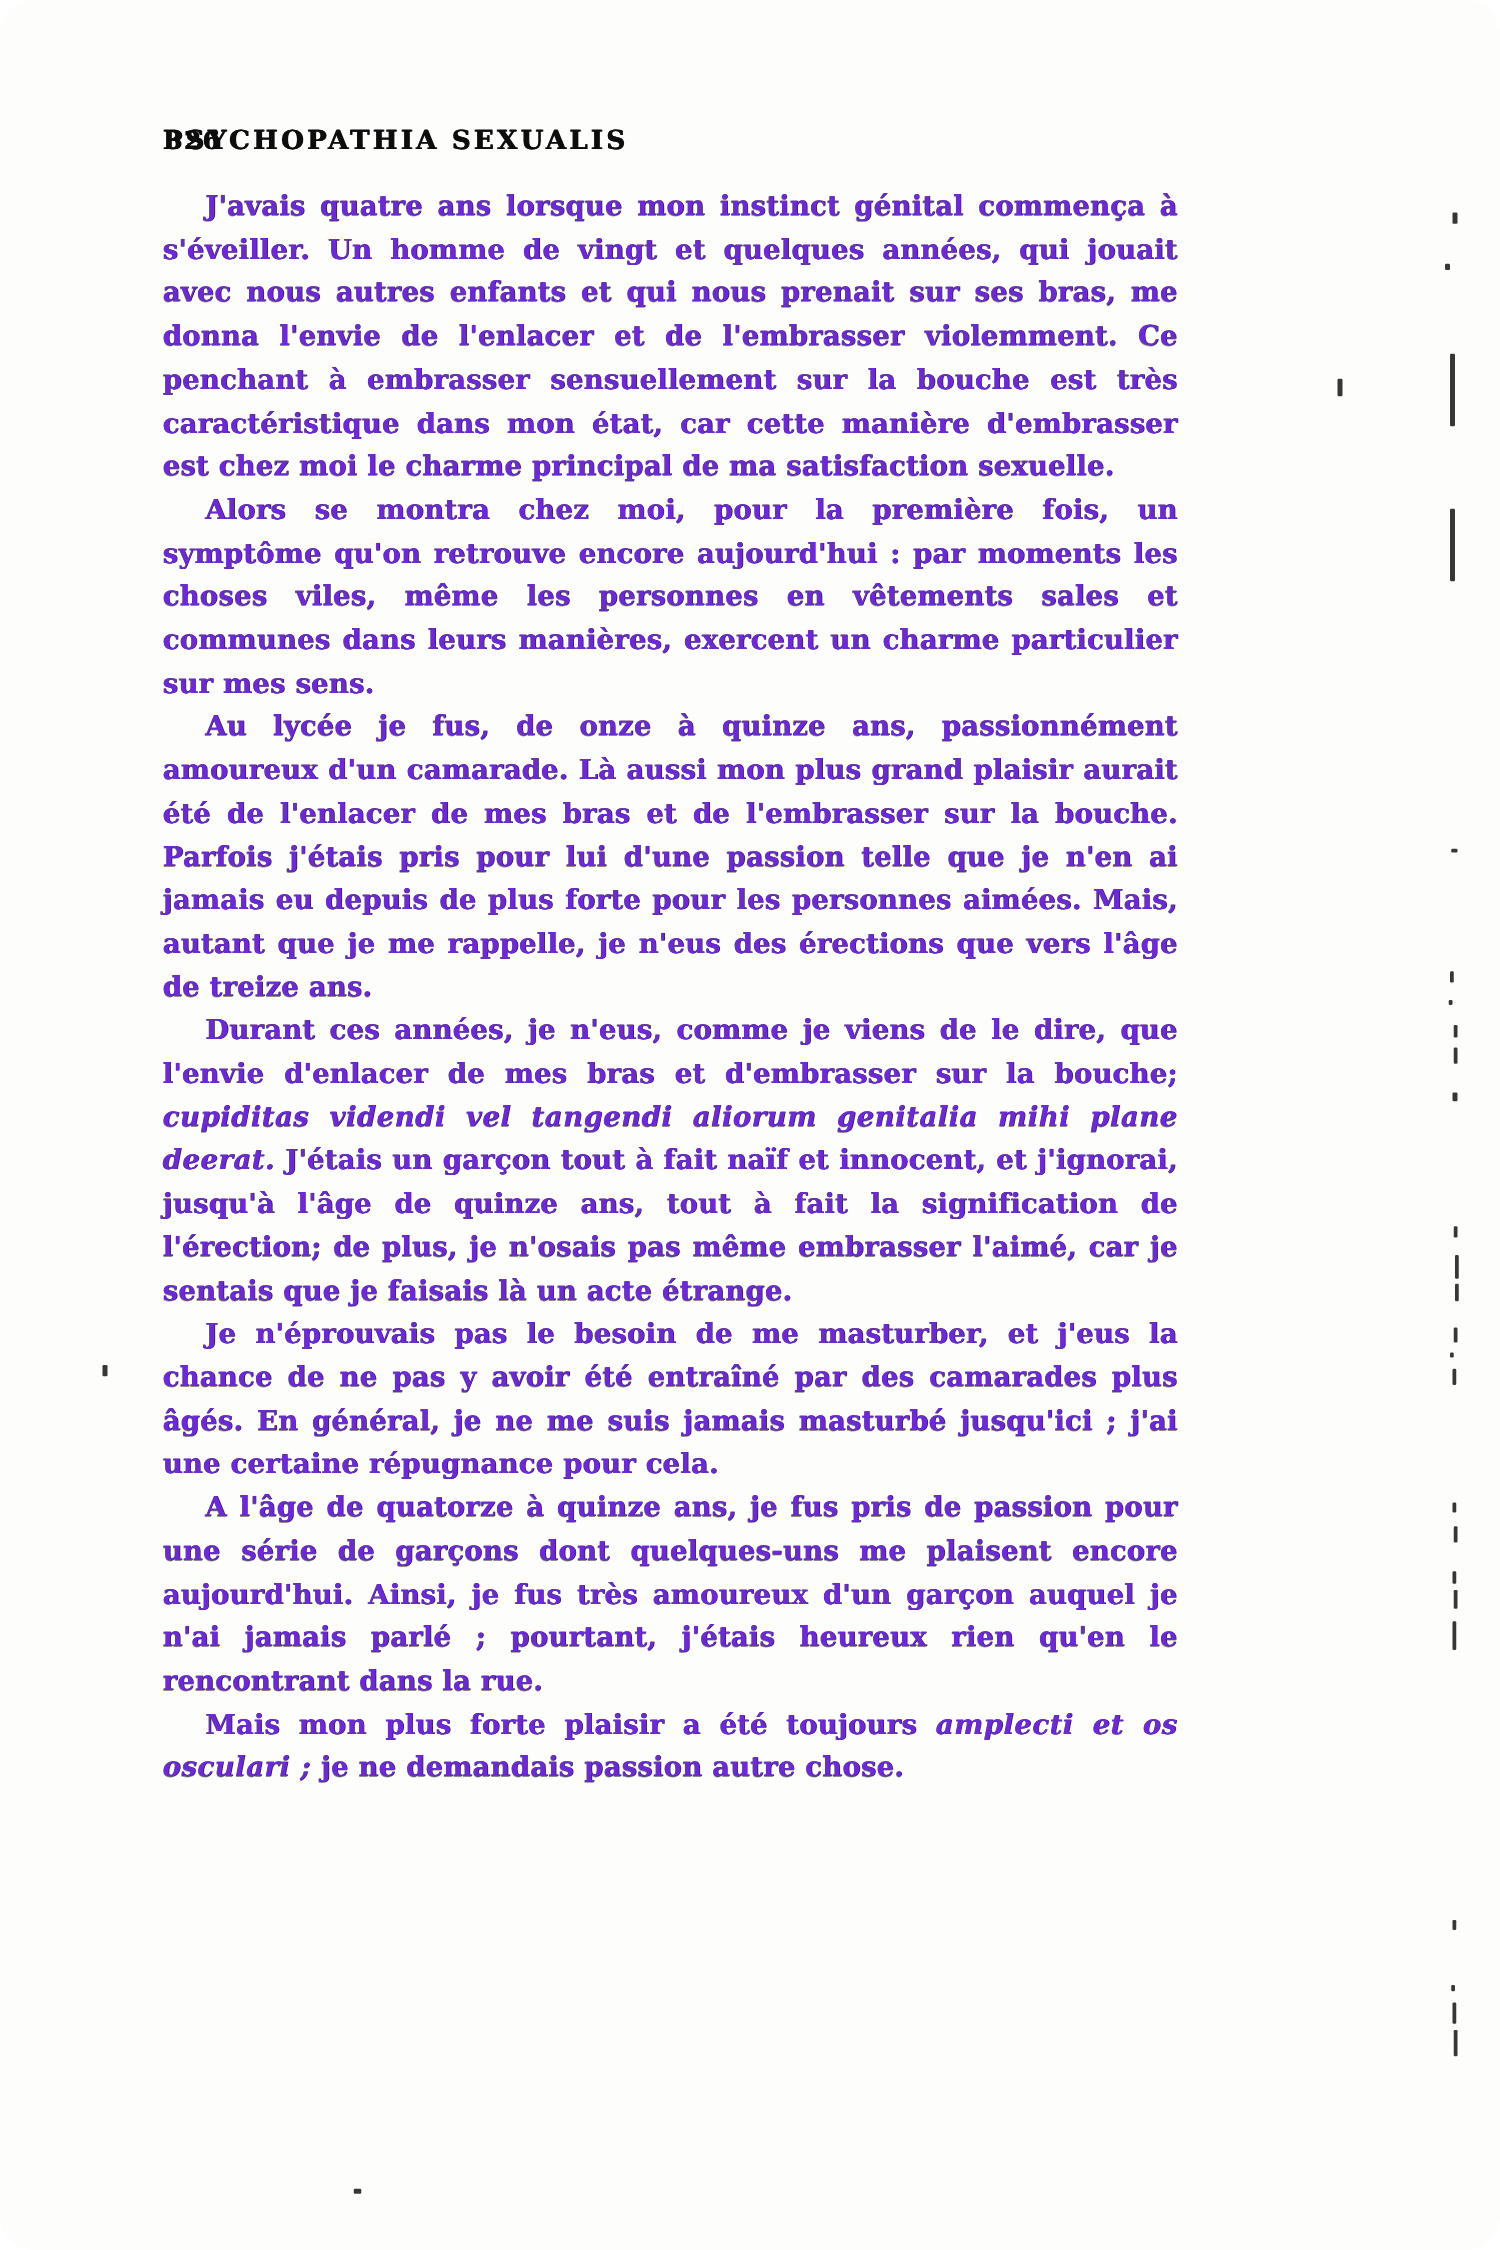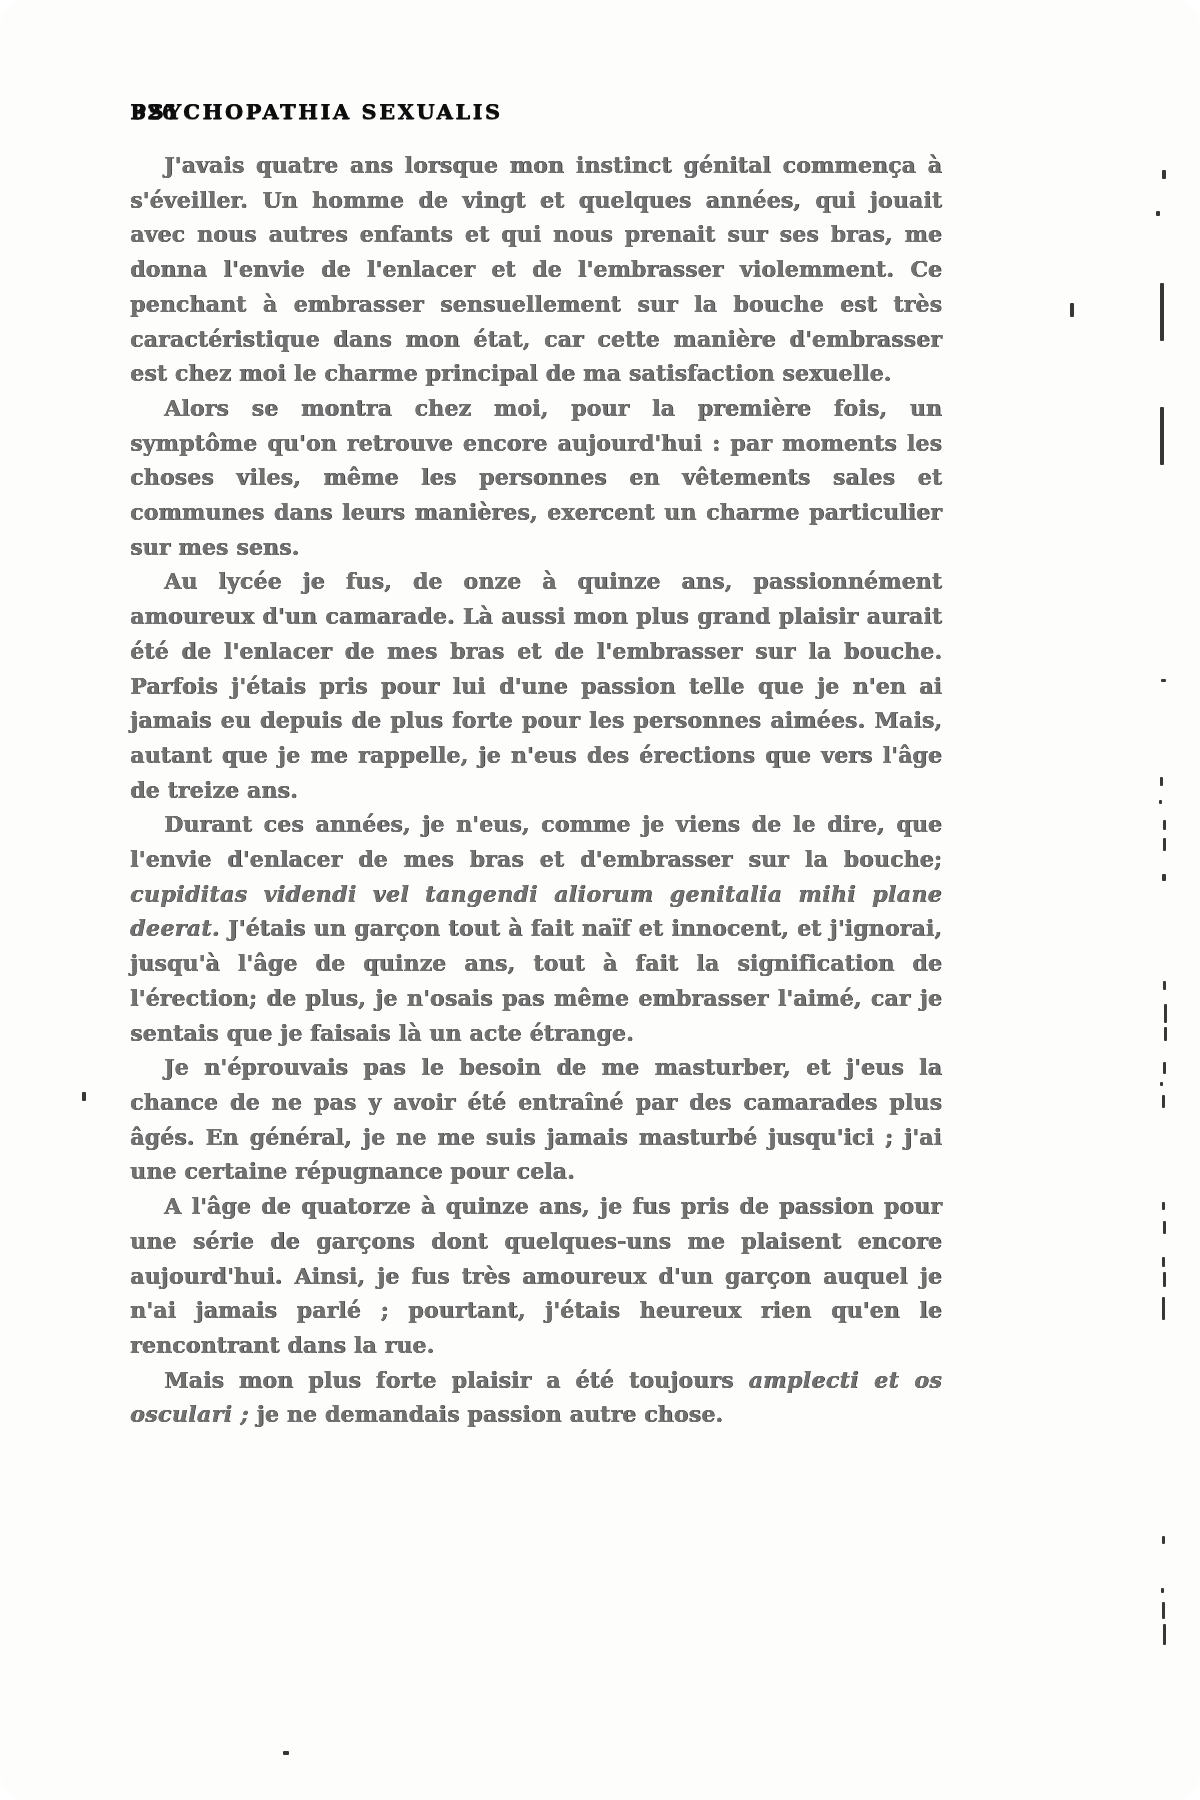--- a/index.html
+++ b/index.html
@@ -37,21 +37,21 @@
   }
   .text-block {
     position: absolute;
     left: 130px; top: 148px; width: 812px;
   }
   .para {
     margin: 0;
     font: 700 22px/34.7px "DejaVu Serif", serif;
     text-align: justify;
     text-indent: 34px;
-    color: #737373;
+    color: #6d28d9;
     letter-spacing: 0.15px;
     text-shadow: 0.55px 0 0 rgba(10,10,10,.85), 0 0.45px 0 rgba(0,0,0,.45);
   }
   .para .lat {
     font-style: italic;
     letter-spacing: 0.4px;
   }
   .scan-artifacts { position: absolute; left: 0; top: 0; width: 100%; height: 100%; pointer-events: none; }
   .artifact {
     position: absolute;

